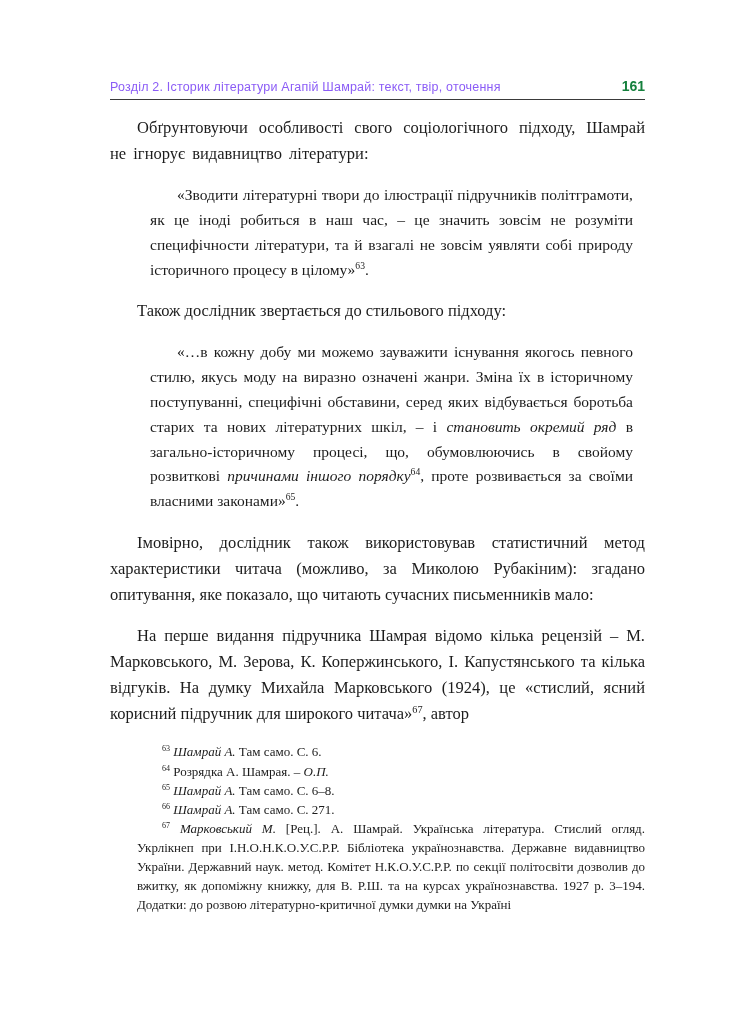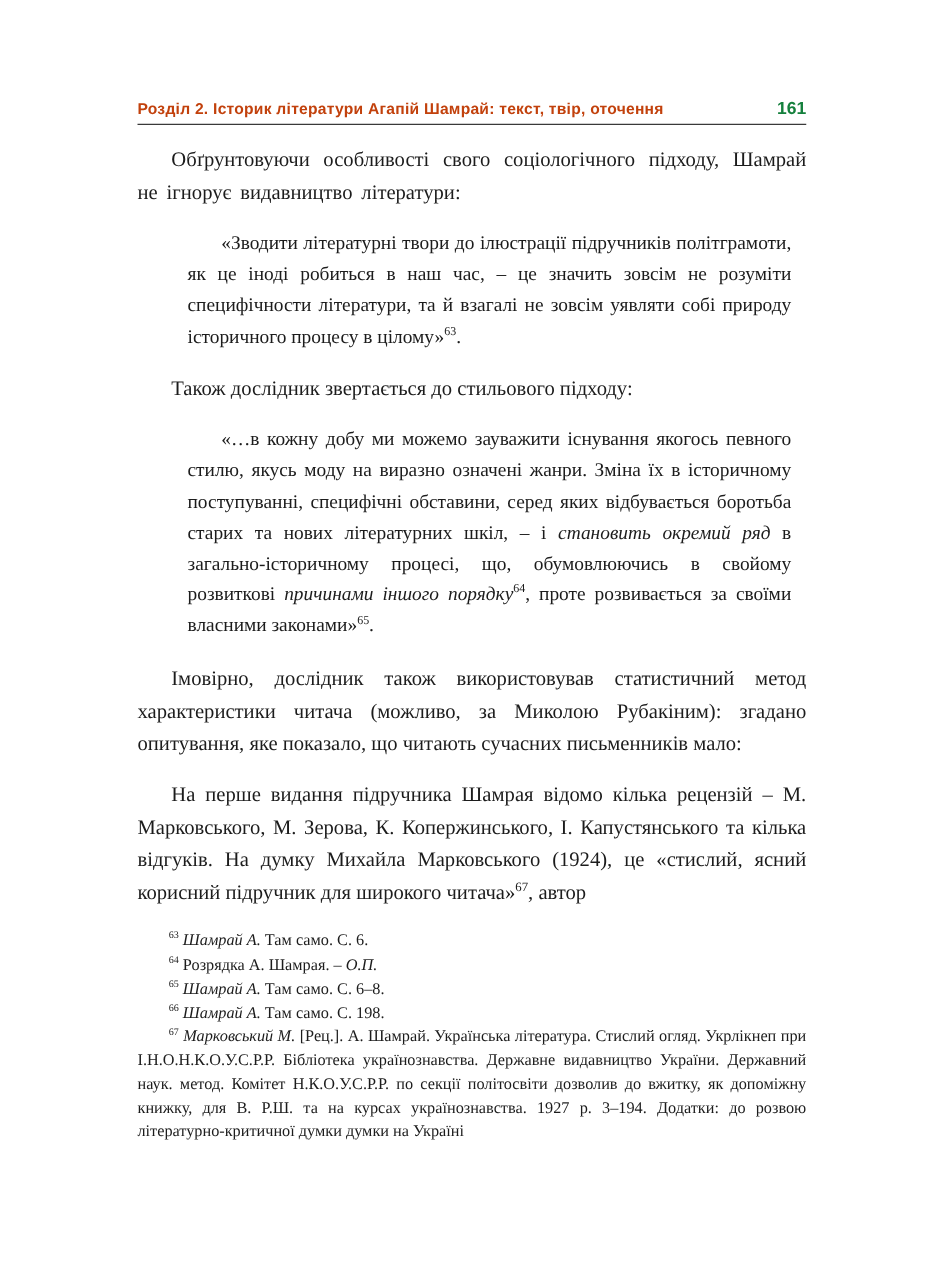--- a/index.html
+++ b/index.html
@@ -23,22 +23,21 @@
     display: flex;
     justify-content: space-between;
     align-items: baseline;
     font-family: "Liberation Sans", "DejaVu Sans", sans-serif;
     border-bottom: 1px solid #3a3a3a;
     padding-bottom: 5px;
   }
   .running-title {
     font-size: 12.5px;
     letter-spacing: 0.2px;
-    color: #c2410c;
-    font-weight: bold;
+    color: #8b5cf6;
   }
   .page-number {
     font-size: 14px;
     font-weight: bold;
     color: #15803d;
   }
   .page-body {
     margin-top: 8px;
   }
   .body-para {
@@ -61,20 +60,21 @@
   sup {
     font-size: 0.62em;
     line-height: 0;
     vertical-align: super;
   }
   .footnotes {
     margin-top: 12px;
     font-size: 13px;
     line-height: 1.47;
     text-align: justify;
+    margin-left: 27px;
   }
   .footnote {
     text-indent: 25px;
   }
   i { font-style: italic; }
 </style>
 </head>
 <body>
 
 <div class="page">
@@ -90,17 +90,17 @@
     <p class="body-para"><span>Також дослідник звертається до стильового підходу:</span></p>
     <blockquote class="quote"><span>«…в кожну добу ми можемо зауважити існування якогось певного стилю, якусь моду на виразно означені жанри. Зміна їх в історичному поступуванні, специфічні обставини, серед яких відбувається боротьба старих та нових літературних шкіл, – і </span><i>становить окремий ряд</i><span> в загально-історичному процесі, що, обумовлюючись в свойому розвиткові </span><i>причинами іншого порядку</i><sup>64</sup><span>, проте розвивається за своїми власними законами»</span><sup>65</sup><span>.</span></blockquote>
     <p class="body-para"><span>Імовірно, дослідник також використовував статистичний метод характеристики читача (можливо, за Миколою Рубакіним): згадано опитування, яке показало, що читають сучасних письменників мало:</span></p>
     <p class="body-para"><span>На перше видання підручника Шамрая відомо кілька рецензій – М. Марковського, М. Зерова, К. Копержинського, І. Капустянського та кілька відгуків. На думку Михайла Марковського (1924), це «стислий, ясний корисний підручник для широкого читача»</span><sup>67</sup><span>, автор</span></p>
   </main>
 
   <footer class="footnotes">
     <div class="footnote"><sup>63</sup><span> </span><i>Шамрай А.</i><span> Там само. С. 6.</span></div>
     <div class="footnote"><sup>64</sup><span> Розрядка А. Шамрая. – </span><i>О.П.</i></div>
     <div class="footnote"><sup>65</sup><span> </span><i>Шамрай А.</i><span> Там само. С. 6–8.</span></div>
-    <div class="footnote"><sup>66</sup><span> </span><i>Шамрай А.</i><span> Там само. С. 198.</span></div>
+    <div class="footnote"><sup>66</sup><span> </span><i>Шамрай А.</i><span> Там само. С. 271.</span></div>
     <div class="footnote"><sup>67</sup><span> </span><i>Марковський М.</i><span> [Рец.]. А. Шамрай. Українська література. Стислий огляд. Укрлікнеп при І.Н.О.Н.К.О.У.С.Р.Р. Бібліотека українознавства. Державне видавництво України. Державний наук. метод. Комітет Н.К.О.У.С.Р.Р. по секції політосвіти дозволив до вжитку, як допоміжну книжку, для В. Р.Ш. та на курсах українознавства. 1927 р. 3–194. Додатки: до розвою літературно-критичної думки думки на Україні</span></div>
   </footer>
 
 </div>
 
 </body></html>

